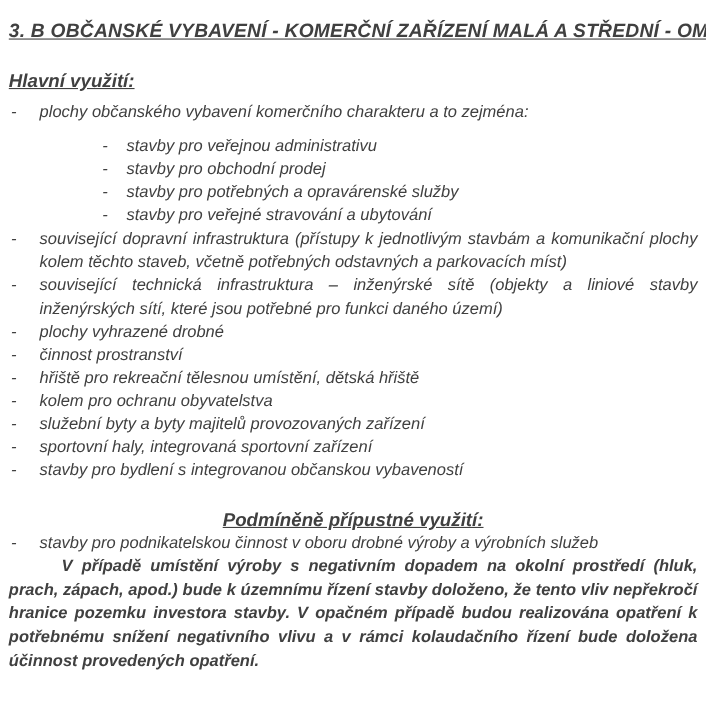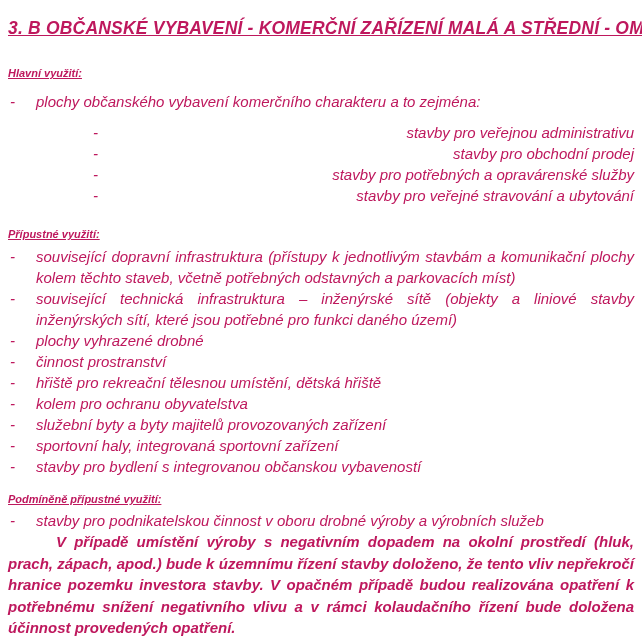--- a/index.html
+++ b/index.html
@@ -6,44 +6,44 @@
     margin: 0;
     padding: 0;
     background: #ffffff;
   }
   .page {
     width: 642px;
     height: 639px;
     box-sizing: border-box;
     padding: 12px 8px 0 8px;
     background: #ffffff;
-    color: #be185d;
+    color: #404040;
     font-family: "Liberation Sans", "DejaVu Sans", sans-serif;
     font-style: italic;
     font-size: 15px;
     line-height: 21px;
     overflow: hidden;
     border-radius: 27px;
   }
   .doc-title {
     font-size: 17.5px;
     font-weight: bold;
     text-decoration: underline;
     margin: 6px 0 0 0;
     letter-spacing: 0.2px;
     white-space: nowrap;
   }
   .section-heading {
     font-weight: bold;
     text-decoration: underline;
-    font-size: 11px;
+    font-size: 17px;
   }
   .h-main { margin-top: 24px; }
   .h-perm { margin-top: 18px; }
-  .h-cond { margin-top: 12px; }
+  .h-cond { margin-top: 24px; text-align: center; }
 
   .li {
     display: flex;
     align-items: flex-start;
   }
   .li .marker {
     flex: 0 0 28px;
     padding-left: 2px;
     box-sizing: border-box;
   }
@@ -51,21 +51,21 @@
     flex: 1 1 auto;
     text-align: justify;
   }
   .lead-item { margin-top: 7px; }
 
   .sub-list {
     margin-top: 10px;
     margin-left: 83px;
   }
   .sub-list .marker { flex: 0 0 24px; }
-  .sub-list .txt { text-align: right; }
+  .sub-list .txt { text-align: left; }
 
   .perm-list { margin-top: 1px; }
 
   .bold-inline { font-weight: normal; }
 
   .condition-para {
     font-weight: bold;
     text-align: justify;
     text-indent: 48px;
     margin: 0;
@@ -98,21 +98,20 @@
     <div class="li">
       <span class="marker">-</span>
       <span class="txt">stavby pro potřebných a opravárenské služby</span>
     </div>
     <div class="li">
       <span class="marker">-</span>
       <span class="txt">stavby pro veřejné stravování a ubytování</span>
     </div>
   </div>
 
-  <div class="section-heading h-perm">Přípustné využití:</div>
 
   <div class="perm-list">
     <div class="li">
       <span class="marker">-</span>
       <span class="txt">související dopravní infrastruktura (přístupy k jednotlivým stavbám a komunikační plochy kolem těchto staveb, včetně potřebných odstavných a parkovacích míst)</span>
     </div>
     <div class="li">
       <span class="marker">-</span>
       <span class="txt">související technická infrastruktura – inženýrské sítě (objekty a liniové stavby inženýrských sítí, které jsou potřebné pro funkci daného území)</span>
     </div>

